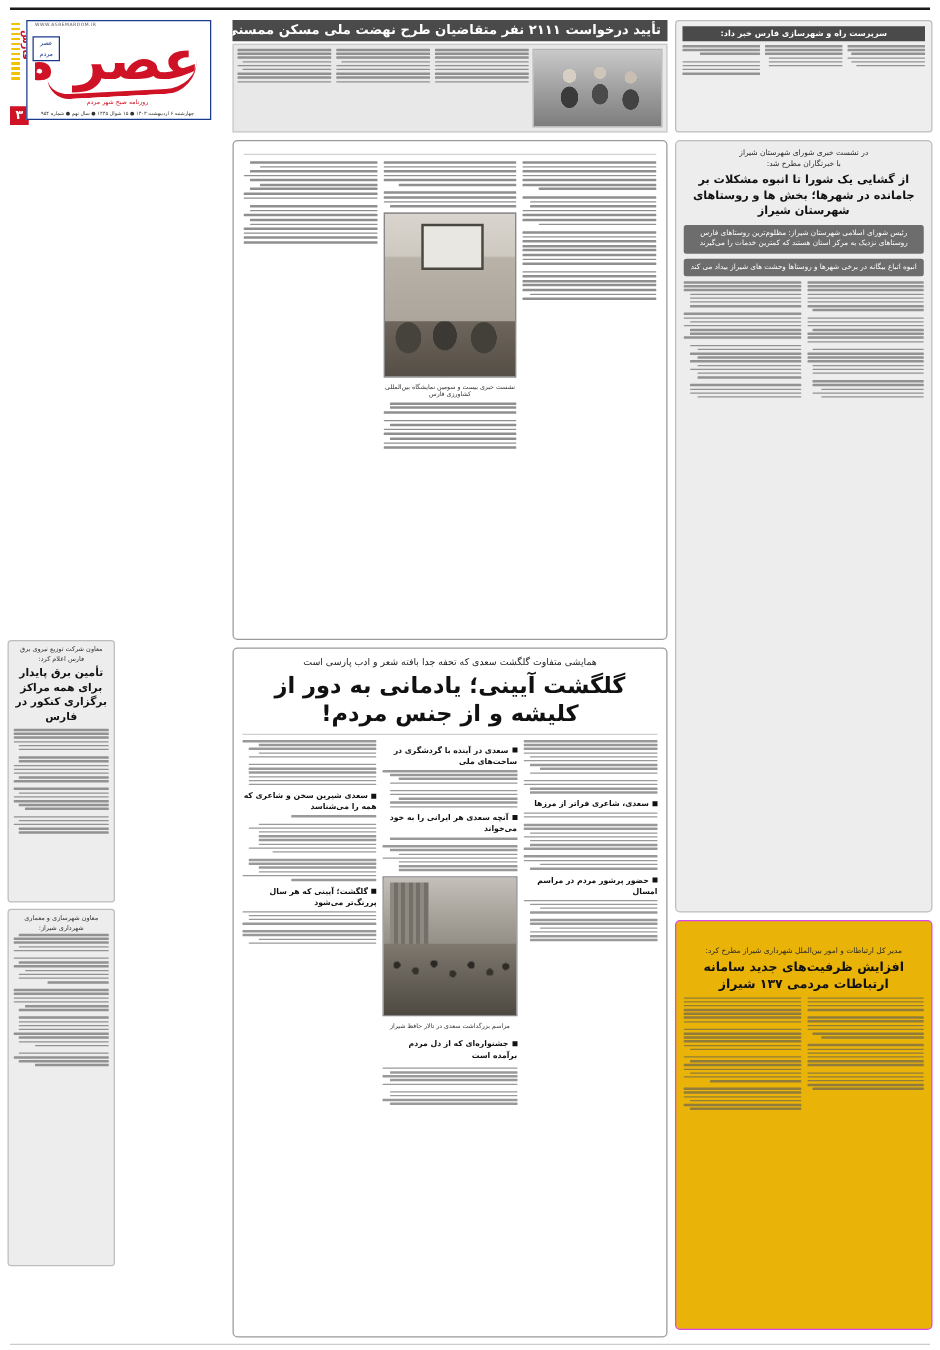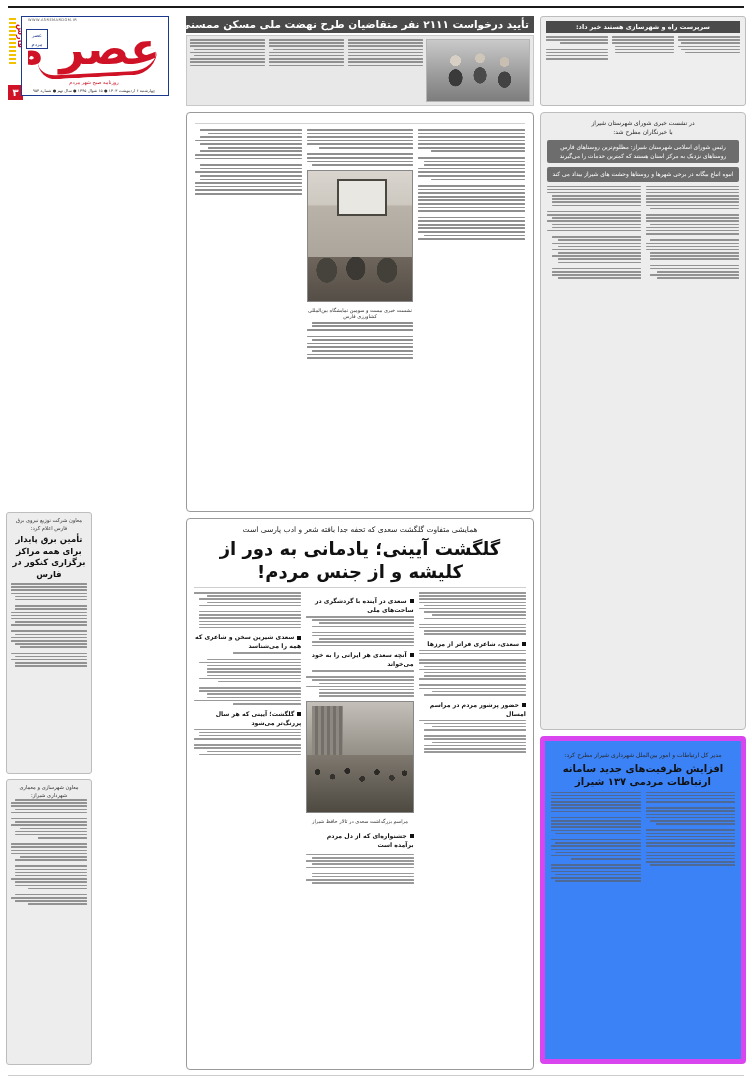--- a/index.html
+++ b/index.html
@@ -318,24 +318,24 @@
     line-height: 8.5px;
     text-align: center;
     padding: 3px 4px;
     margin: 4px 0;
     border-radius: 2px;
   }
   .rc-body { display: flex; gap: 5px; }
   .rc-bcol { flex: 1; }
 
   .rc-box2 {
-    background: #3b82f6;
-    border: 5px solid #d946ef;
+    background: #eab308;
+    border: 1px solid #d946ef;
     border-radius: 4px;
-    padding: 10px 6px;
+    padding: 20px 6px;
     overflow: hidden;
   }
   .rc-kick {
     font-size: 6px;
     color: #2a2a2a;
     text-align: center;
     line-height: 8.5px;
   }
   .rc-head2 {
     font-size: 10px;
@@ -542,21 +542,21 @@
             <div class="ln s95" title="این افراد پس از واریز وجه"></div>
             <div class="ln s100" title="اولیه وارد مرحله ساخت می‌شوند"></div>
             <div class="ln s100" title="و عملیات اجرایی پروژه‌ها در"></div>
             <div class="ln s100" title="زمین‌های تخصیص یافته آغاز شده است"></div>
           </div>
       </div>
     </div>
   </div>
 
   <div class="tr-box">
-    <div class="tr-kicker">سرپرست راه و شهرسازی هستند خبر داد:</div>
+    <div class="tr-kicker">سرپرست راه و شهرسازی فارس خبر داد:</div>
     <div class="tr-cols">
       <div class="tr-col micro">
           <div class="ln s100" title="همچنین در این جلسه مقرر شد"></div>
           <div class="ln s100" title="گزارش پیشرفت فیزیکی پروژه‌ها"></div>
           <div class="ln s95" title="به صورت ماهانه ارائه شود"></div>
           <div class="ln s100" title="تا روند کار زیر ذره‌بین قرار"></div>
           <div class="ln s95" title="گیرد و از تأخیر احتمالی"></div>
           <div class="ln s88" title="جلوگیری به عمل آید"></div>
         </div>
       <div class="tr-col micro">
@@ -671,20 +671,21 @@
     </div>
   </div>
 
   <div class="right-col">
 
     <div class="rc-box" style="height:618px">
       <div class="rc-pre">
         <div>در نشست خبری شورای شهرستان شیراز</div>
         <div>با خبرنگاران مطرح شد:</div>
       </div>
+      <div class="rc-head">از گشایی یک شورا تا انبوه مشکلات بر جامانده در شهرها؛ بخش ها و روستاهای شهرستان شیراز</div>
       <div class="rc-pull">رئیس شورای اسلامی شهرستان شیراز: مظلوم‌ترین روستاهای فارس روستاهای نزدیک به مرکز استان هستند که کمترین خدمات را می‌گیرند</div>
       <div class="rc-pull">انبوه اتباع بیگانه در برخی شهرها و روستاها وحشت های شیراز بیداد می کند</div>
       <div class="rc-body">
         <div class="rc-bcol micro">
             <div class="ln s100" title="جلال الدین عرفانی، عضو شورای اسلامی"></div>
             <div class="ln s100" title="شهرستان شیراز نیز در این نشست با"></div>
             <div class="ln s100" title="اشاره به مشکلات موجود در حوزه"></div>
             <div class="ln s100" title="حمل و نقل عمومی روستاها گفت:"></div>
             <div class="ln s100" title="بسیاری از روستاهای اطراف شیراز"></div>
             <div class="ln s100" title="از نبود سرویس منظم رنج می‌برند"></div>
@@ -809,21 +810,21 @@
             <div class="ln s100" title="می‌توانند از طریق کد رهگیری"></div>
             <div class="ln s95" title="از آخرین وضعیت مطلع شوند."></div>
           </div>
       </div>
     </div>
 
   </div>
 
   <div class="left-col">
 
-    <div class="lc-box" style="height:262px">
+    <div class="lc-box" style="height:210px">
       <div class="lc-kick">معاون شرکت توزیع نیروی برق فارس اعلام کرد:</div>
       <div class="lc-head">تأمین برق پایدار برای همه مراکز برگزاری کنکور در فارس</div>
       <div class="micro">
           <div class="ln s100" title="معاون بهره‌برداری و دیسپاچینگ"></div>
           <div class="ln s100" title="شرکت توزیع نیروی برق استان"></div>
           <div class="ln s100" title="فارس از آمادگی کامل این شرکت"></div>
           <div class="ln s100" title="جهت تأمین برق پایدار مراکز"></div>
           <div class="ln s95" title="برگزاری آزمون سراسری سال"></div>
           <div class="ln s95" title="۱۴۰۳ در استان خبر داد."></div>
           <div style="height: 3px;"></div>

